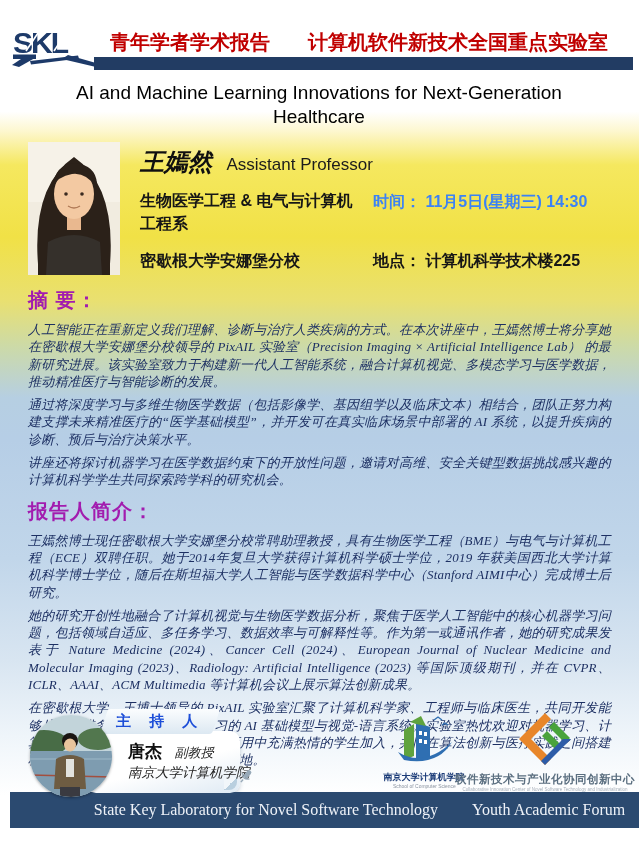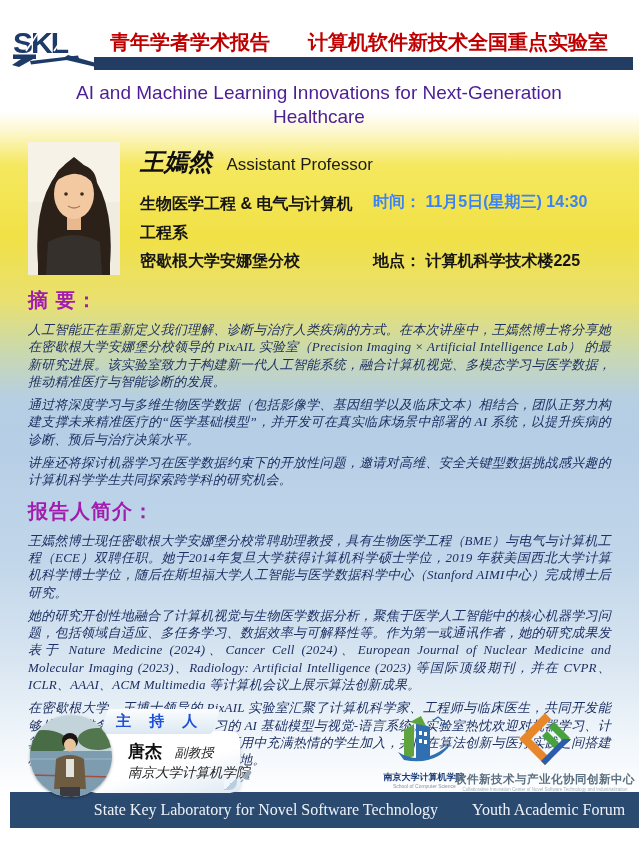--- a/index.html
+++ b/index.html
@@ -14,29 +14,29 @@
       #ffffff 0%, #ffffff 13.2%, #fdf7cf 15.5%, #f5e85f 19.5%,
       #f1e146 28%, #e9e070 35.5%, #ccdaa8 41%, #b6cfe2 47%,
       #b6cee6 52%, #c1d6ea 66%, #d8e5f1 78%, #eff5fa 87%, #ffffff 94%);
   }
   
   .skl-logo{position:absolute;left:12px;top:24px;width:84px;height:44px;}
   .hdr-row{position:absolute;left:110px;top:29px;display:flex;gap:38px;
     font-weight:bold;font-size:20px;color:#c00000;white-space:nowrap;}
   .navy-bar{position:absolute;left:94px;top:57px;width:539px;height:13px;background:#223c63;}
   .title{position:absolute;top:81px;left:36px;width:566px;text-align:center;
-    font-size:19px;line-height:24px;color:#4c1d95;}
+    font-size:19px;line-height:24px;color:#000000;}
   
   .photo{position:absolute;left:28px;top:142px;width:92px;height:133px;}
   .spk-name-row{position:absolute;left:140px;top:146px;white-space:nowrap;}
   .spk-name{font-family:"Liberation Serif","DejaVu Serif",serif;font-style:italic;
     font-weight:bold;font-size:24px;color:#101010;}
   .spk-title{font-size:17px;color:#1c1c1c;margin-left:10px;}
   .spk-dept{position:absolute;left:140px;top:189px;width:224px;font-size:16px;
-    font-weight:bold;line-height:29px;color:#161616;}
+    font-weight:bold;line-height:23px;color:#161616;}
   .spk-time{position:absolute;left:373px;top:192px;font-size:16px;font-weight:bold;color:#3b82f6;white-space:nowrap;}
   .spk-aff{position:absolute;left:140px;top:251px;font-size:16px;font-weight:bold;color:#161616;white-space:nowrap;}
   .spk-loc{position:absolute;left:373px;top:251px;font-size:16px;font-weight:bold;color:#161616;white-space:nowrap;}
   
   .content{position:absolute;left:28px;top:285px;width:583px;}
   .sec-heading{font-size:20px;font-weight:bold;color:#a21caf;margin:2px 0 7px;letter-spacing:1px;}
   .sec-heading.bio{margin-top:9px;}
   .content p{margin:0 0 6px;font-family:"Liberation Serif","DejaVu Serif",serif;
     font-style:italic;font-size:13px;line-height:17.3px;color:#1d3063;
     text-align:justify;letter-spacing:.2px;}

